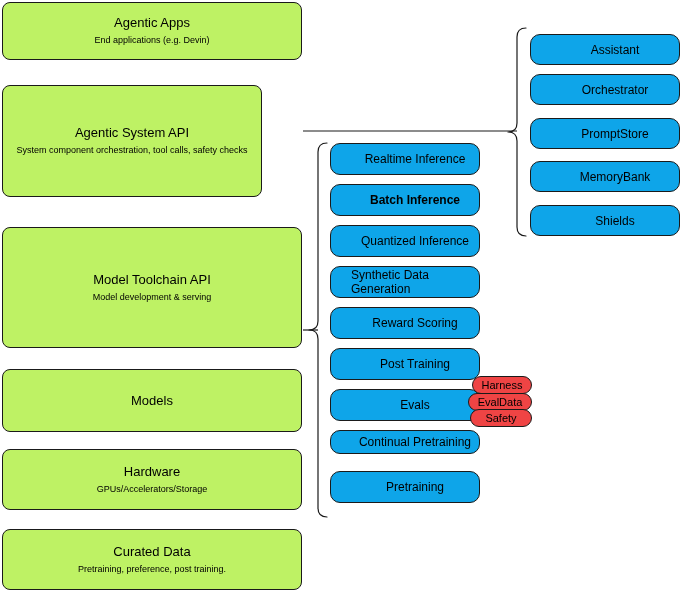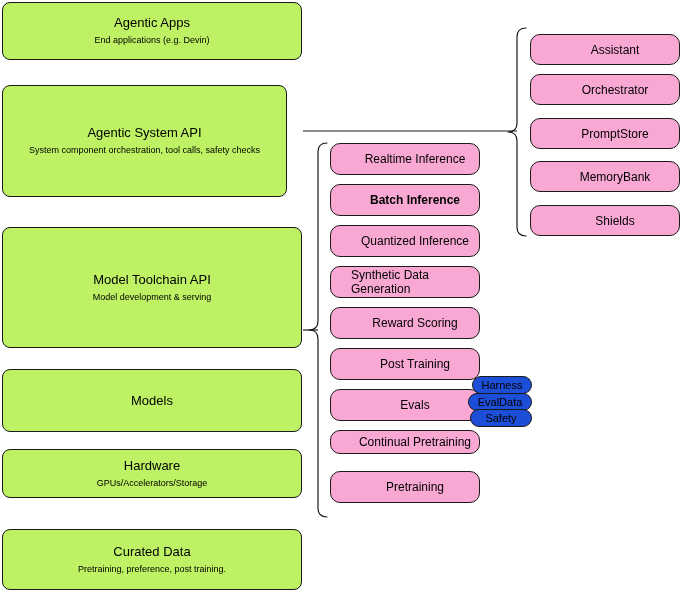--- a/index.html
+++ b/index.html
@@ -39,34 +39,34 @@
     font-size: 9px;
     line-height: 13px;
     color: #000;
     margin-top: 3px;
   }
   .pill {
     position: absolute;
     box-sizing: border-box;
     border: 1px solid #1a1a1a;
     border-radius: 10px;
-    background: #f9a8d4;
+    background: #0ea5e9;
     display: flex;
     align-items: center;
     justify-content: center;
     font-size: 12px;
     line-height: 14px;
     padding-left: 20px;
   }
   .badge {
     position: absolute;
     box-sizing: border-box;
     border: 1px solid #1a1a1a;
     border-radius: 10px;
-    background: #1d4ed8;
+    background: #ef4444;
     display: flex;
     align-items: center;
     justify-content: center;
     font-size: 11px;
     line-height: 12px;
     z-index: 5;
   }
   .connector-svg {
     position: absolute;
     left: 0;
@@ -103,32 +103,32 @@
         <path d="M 327 143 Q 318 143 318 152 L 318 321 Q 318 330 309 330 Q 318 330 318 339 L 318 508 Q 318 517 327 517" class="brace-path"></path>
         <path d="M 526 28 Q 517 28 517 37 L 517 123 Q 517 132 508 132 Q 517 132 517 141 L 517 227 Q 517 236 526 236" class="brace-path"></path>
       </g>
   </svg>
 
   <div id="stack-layer-host">
       <div class="node" style="left: 2px; top: 2px; width: 300px; height: 58px;">
         <div class="title">Agentic Apps</div>
         <div class="subtitle">End applications (e.g. Devin)</div>
       </div>
-      <div class="node" style="left: 2px; top: 85px; width: 285px; height: 112px;">
+      <div class="node" style="left: 2px; top: 85px; width: 260px; height: 112px;">
         <div class="title">Agentic System API</div>
         <div class="subtitle">System component orchestration, tool calls, safety checks</div>
       </div>
       <div class="node" style="left: 2px; top: 227px; width: 300px; height: 121px;">
         <div class="title">Model Toolchain API</div>
         <div class="subtitle">Model development &amp; serving</div>
       </div>
       <div class="node" style="left: 2px; top: 369px; width: 300px; height: 63px;">
         <div class="title">Models</div>
       </div>
-      <div class="node" style="left: 2px; top: 449px; width: 300px; height: 49px;">
+      <div class="node" style="left: 2px; top: 449px; width: 300px; height: 61px;">
         <div class="title">Hardware</div>
         <div class="subtitle">GPUs/Accelerators/Storage</div>
       </div>
       <div class="node" style="left: 2px; top: 529px; width: 300px; height: 61px;">
         <div class="title">Curated Data</div>
         <div class="subtitle">Pretraining, preference, post training.</div>
       </div>
     </div>
 
   <div id="toolchain-host">

